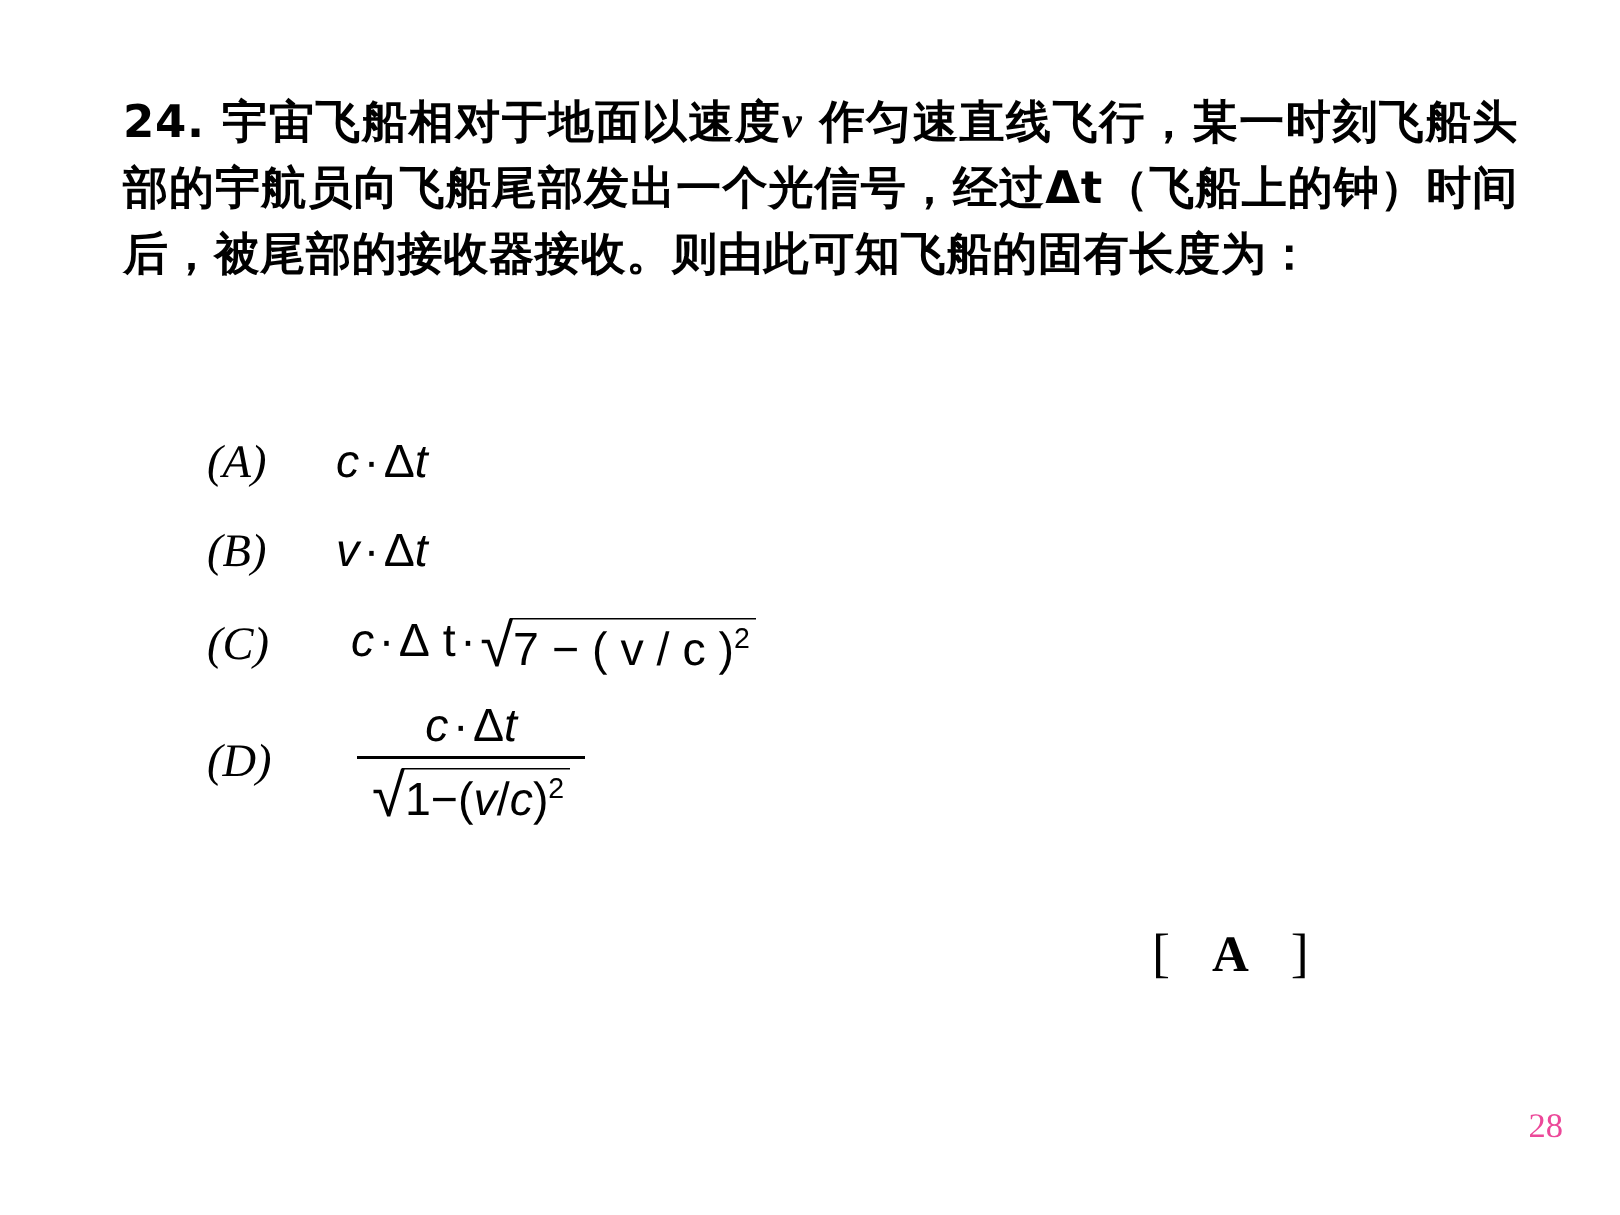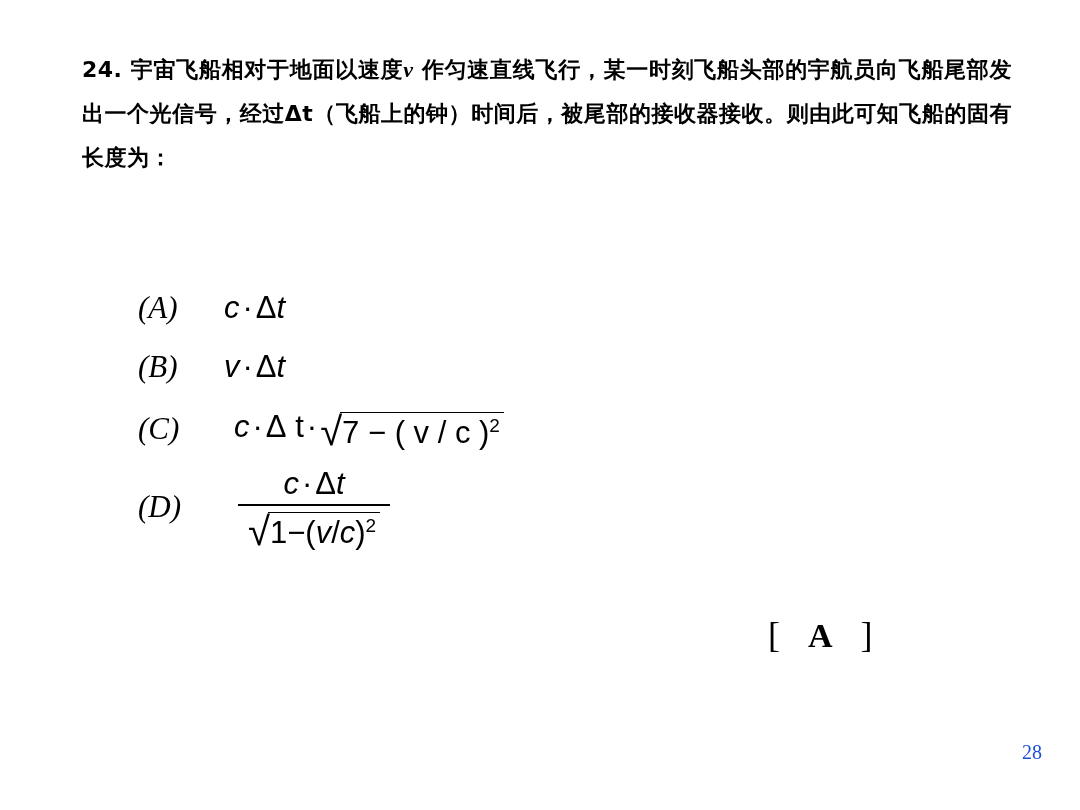--- a/index.html
+++ b/index.html
@@ -13,25 +13,25 @@
     position: relative;
     font-family: "Liberation Serif", serif;
     color: #000000;
     overflow: hidden;
   }
 
   
   .stem {
     position: absolute;
     left: 82px;
-    top: 48px;
+    top: 60px;
     width: 930px;
     font-family: "DejaVu Sans", sans-serif;
     font-weight: bold;
-    font-size: 22px;
+    font-size: 30px;
     line-height: 44px;
     letter-spacing: 0.5px;
     text-align: justify;
   }
   .stem .ital {
     font-family: "Liberation Serif", serif;
     font-style: italic;
     font-weight: bold;
   }
 
@@ -132,22 +132,22 @@
   }
   .answer .brk { font-weight: normal; font-size: 36px; }
   .answer .ans-letter { padding: 0 26px; }
 
   
   .page-no {
     position: absolute;
     right: 38px;
     bottom: 46px;
     font-family: "Liberation Serif", serif;
-    font-size: 20px;
-    color: #1d4ed8;
+    font-size: 23px;
+    color: #ec4899;
   }
 </style>
 </head>
 <body>
 
 <div class="stem">
   <span>24.</span>
   <span>宇宙飞船相对于地面以速度</span><span class="ital">v</span><span> 作匀速直线飞行，某一时刻飞船头部的宇航员向飞船尾部发出一个光信号，经过Δt（飞船上的钟）时间后，被尾部的接收器接收。则由此可知飞船的固有长度为：</span>
 </div>
 

